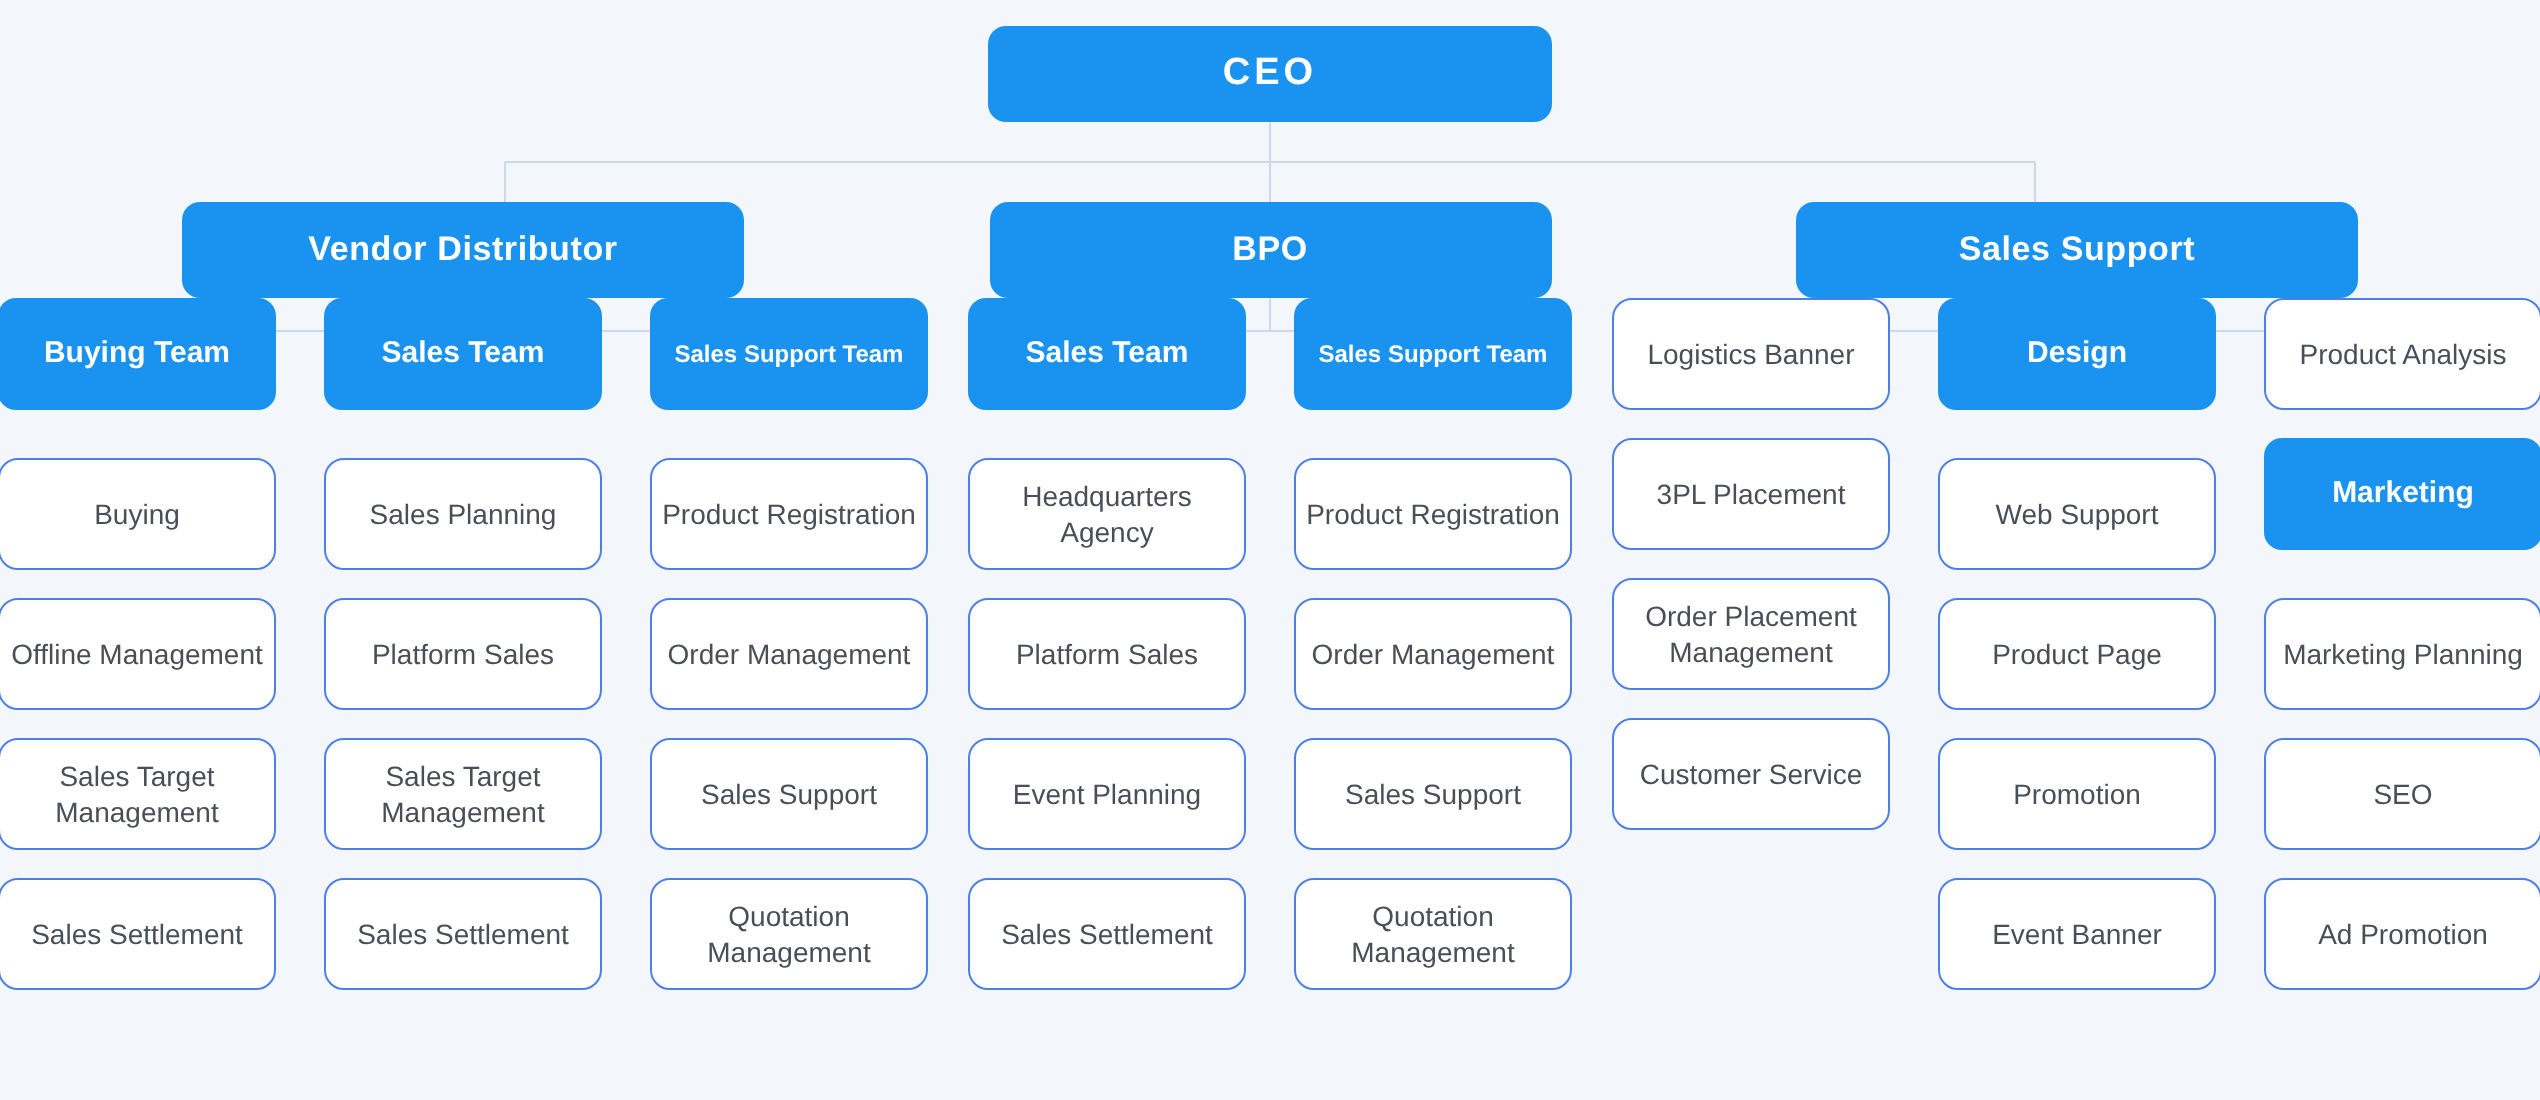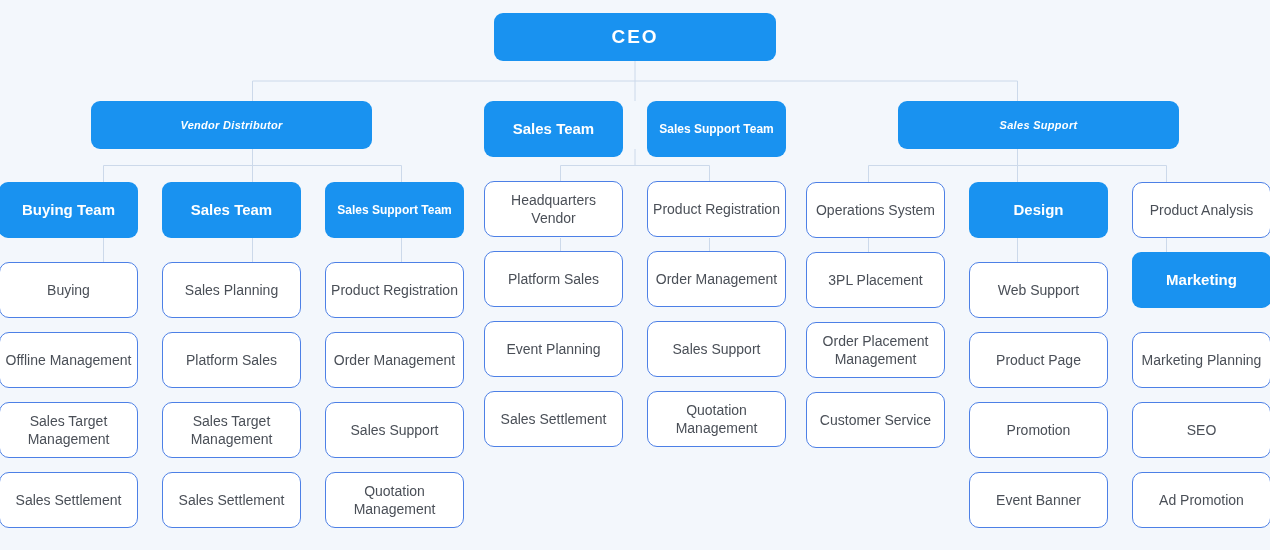--- a/index.html
+++ b/index.html
@@ -37,21 +37,21 @@
   .node{
     display:flex;align-items:center;justify-content:center;
     text-align:center;
   }
   .node.blue{
     background:var(--blue);
     color:#fff;font-weight:bold;
     border-radius:9px;
   }
   .lvl1{width:282px;height:48px;font-size:19px;letter-spacing:2px;}
-  .lvl2{width:281px;height:48px;font-size:11px;letter-spacing:.3px;margin-bottom:33px;font-style:italic;}
+  .lvl2{width:281px;height:48px;font-size:17px;letter-spacing:.3px;}
   .lvl3{height:56px;font-size:15px;line-height:1.25;padding:0 6px;margin-bottom:10px;}
   .lvl3.small{font-size:12px;}
   .item{
     height:56px;
     background:#fff;
     border:1.5px solid var(--item-border);
     border-radius:10px;
     color:var(--item-text);
     font-size:14px;line-height:1.3;
     padding:0 5px;
@@ -114,42 +114,43 @@
           <div class="team-col">
             <div class="node blue lvl3 small">Sales Support Team</div>
             <div class="node item">Product Registration</div>
             <div class="node item">Order Management</div>
             <div class="node item">Sales Support</div>
             <div class="node item">Quotation Management</div>
           </div>
         </div>
       </div>
       <div class="division">
+        <div class="node blue lvl2">BPO</div>
         <div class="teams-row">
           <div class="team-col">
             <div class="node blue lvl3">Sales Team</div>
-            <div class="node item">Headquarters Vendor</div>
+            <div class="node item">Headquarters Agency</div>
             <div class="node item">Platform Sales</div>
             <div class="node item">Event Planning</div>
             <div class="node item">Sales Settlement</div>
           </div>
           <div class="team-col">
             <div class="node blue lvl3 small">Sales Support Team</div>
             <div class="node item">Product Registration</div>
             <div class="node item">Order Management</div>
             <div class="node item">Sales Support</div>
             <div class="node item">Quotation Management</div>
           </div>
         </div>
       </div>
       <div class="division">
         <div class="node blue lvl2">Sales Support</div>
         <div class="teams-row">
           <div class="team-col">
-            <div class="node item">Operations System</div>
+            <div class="node item">Logistics Banner</div>
             <div class="node item">3PL Placement</div>
             <div class="node item">Order Placement Management</div>
             <div class="node item">Customer Service</div>
           </div>
           <div class="team-col">
             <div class="node blue lvl3">Design</div>
             <div class="node item">Web Support</div>
             <div class="node item">Product Page</div>
             <div class="node item">Promotion</div>
             <div class="node item">Event Banner</div>

